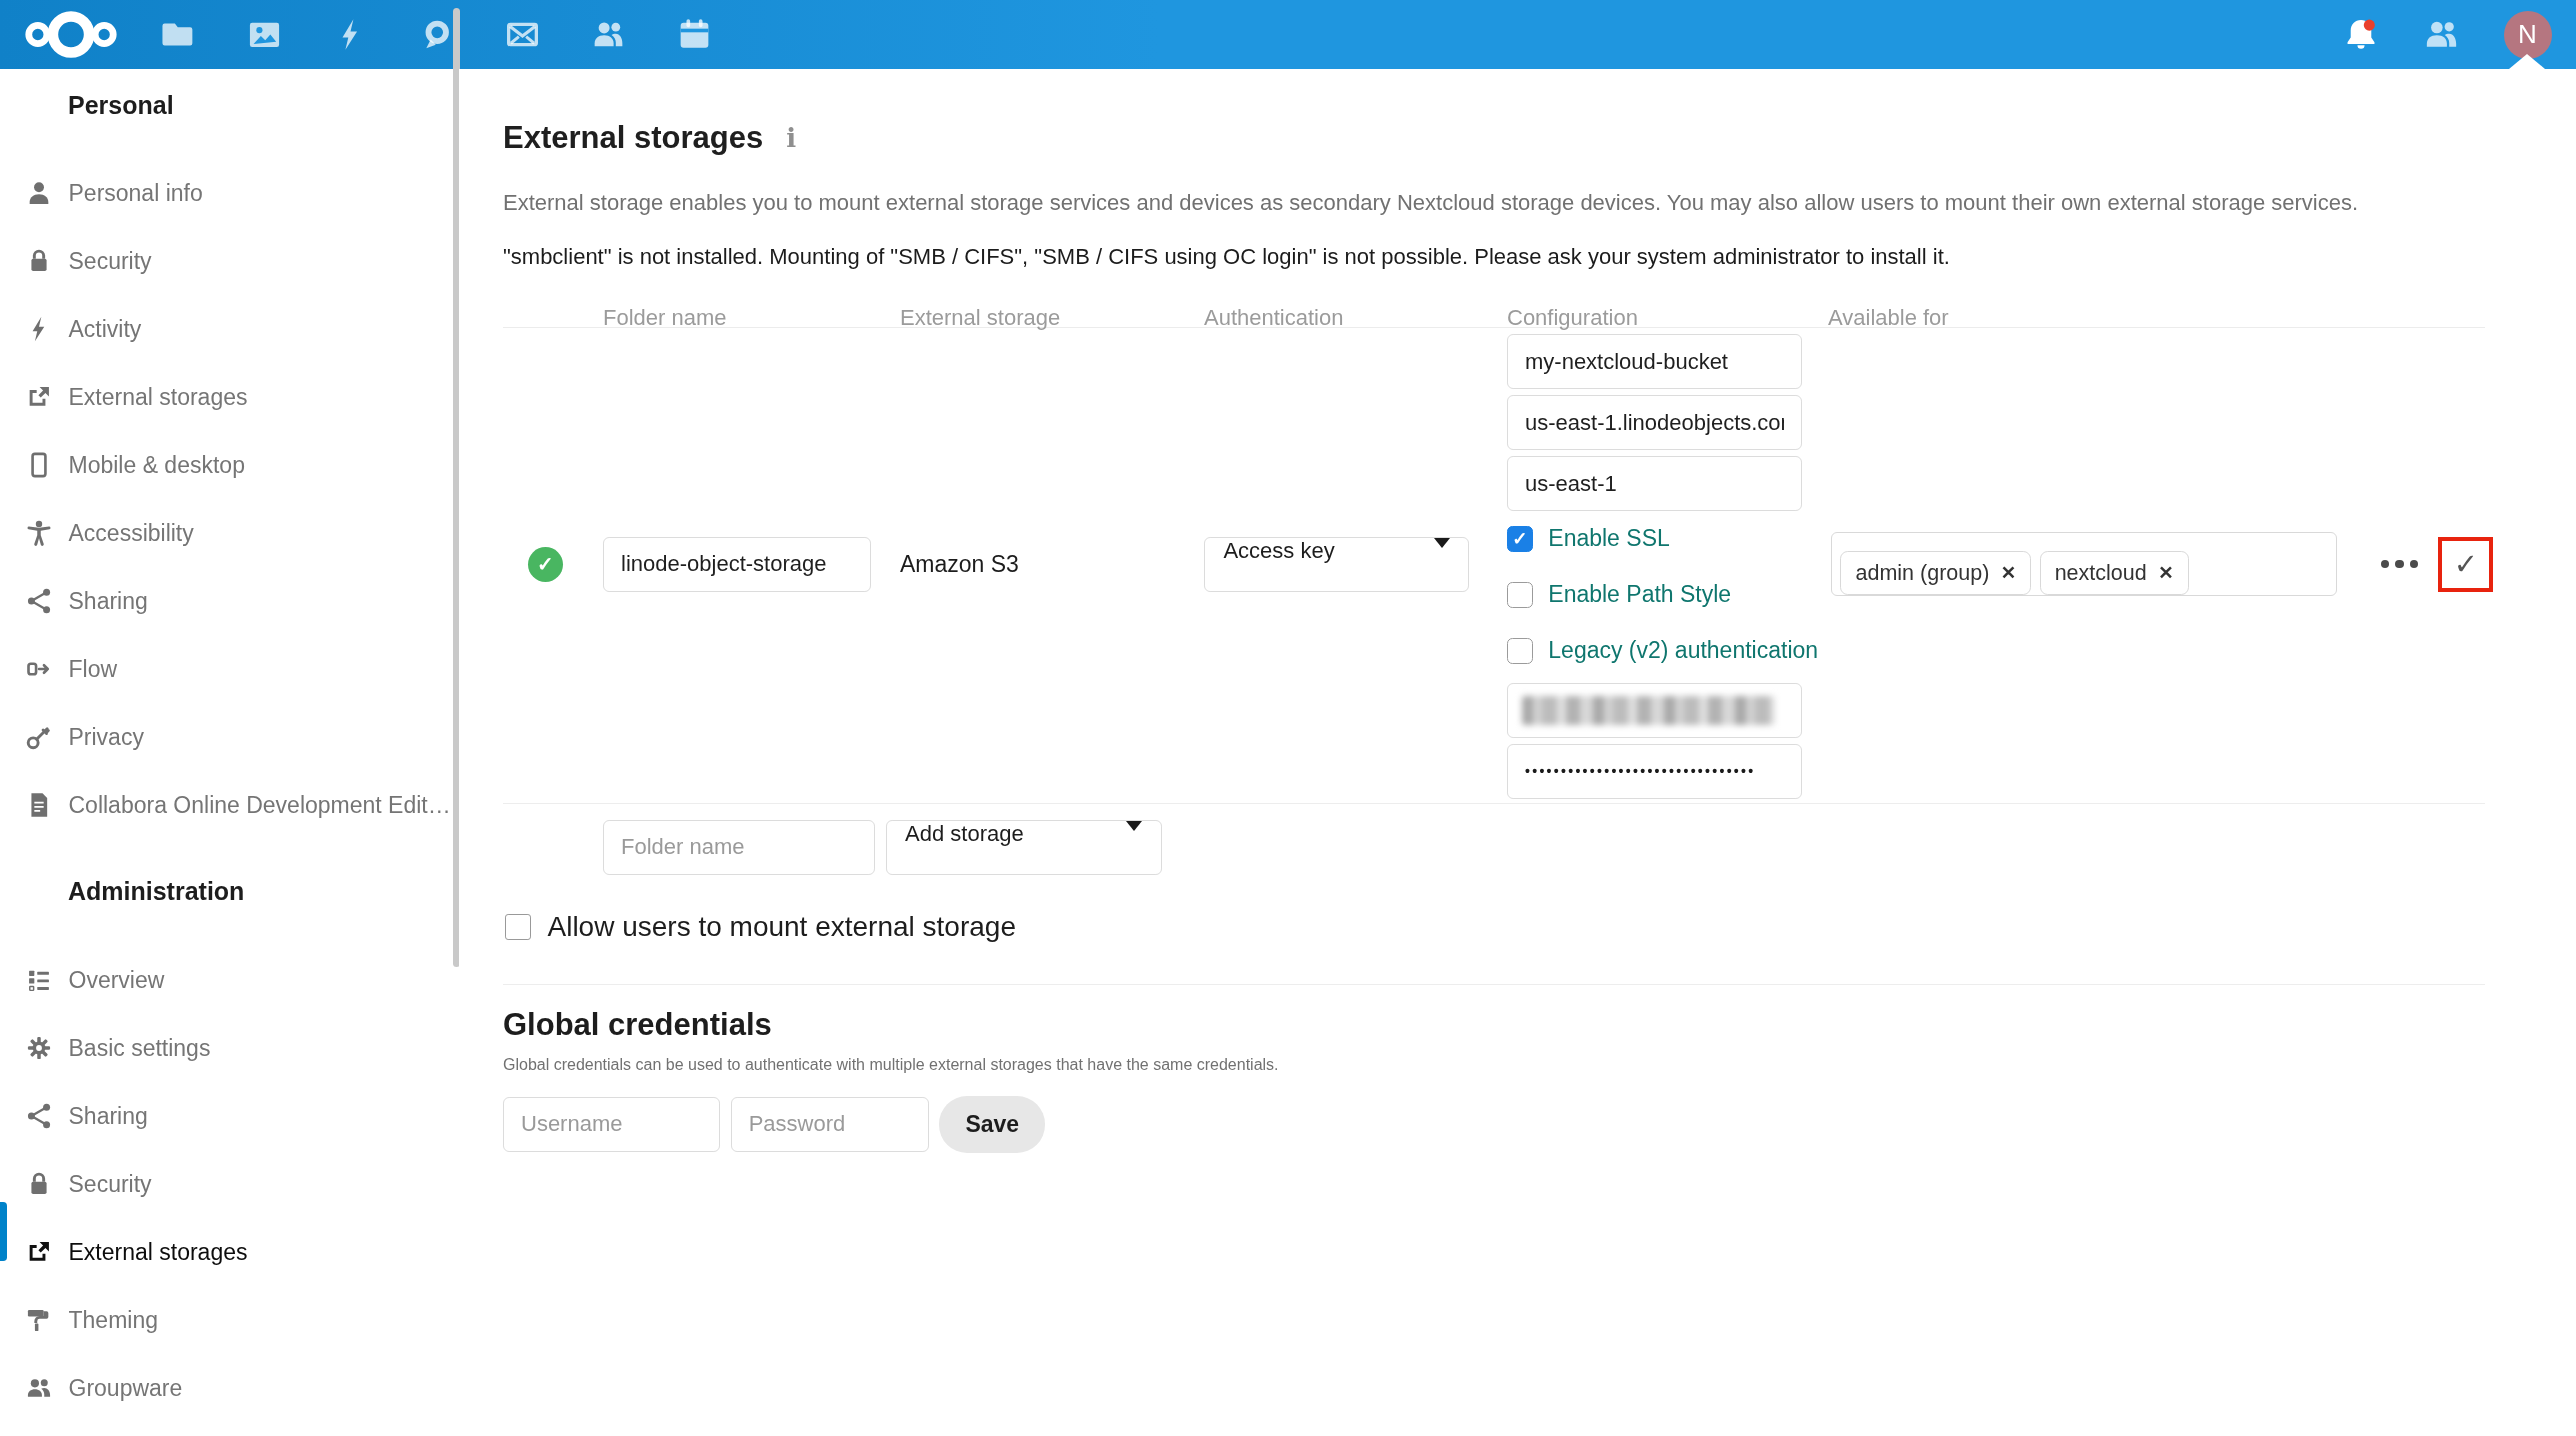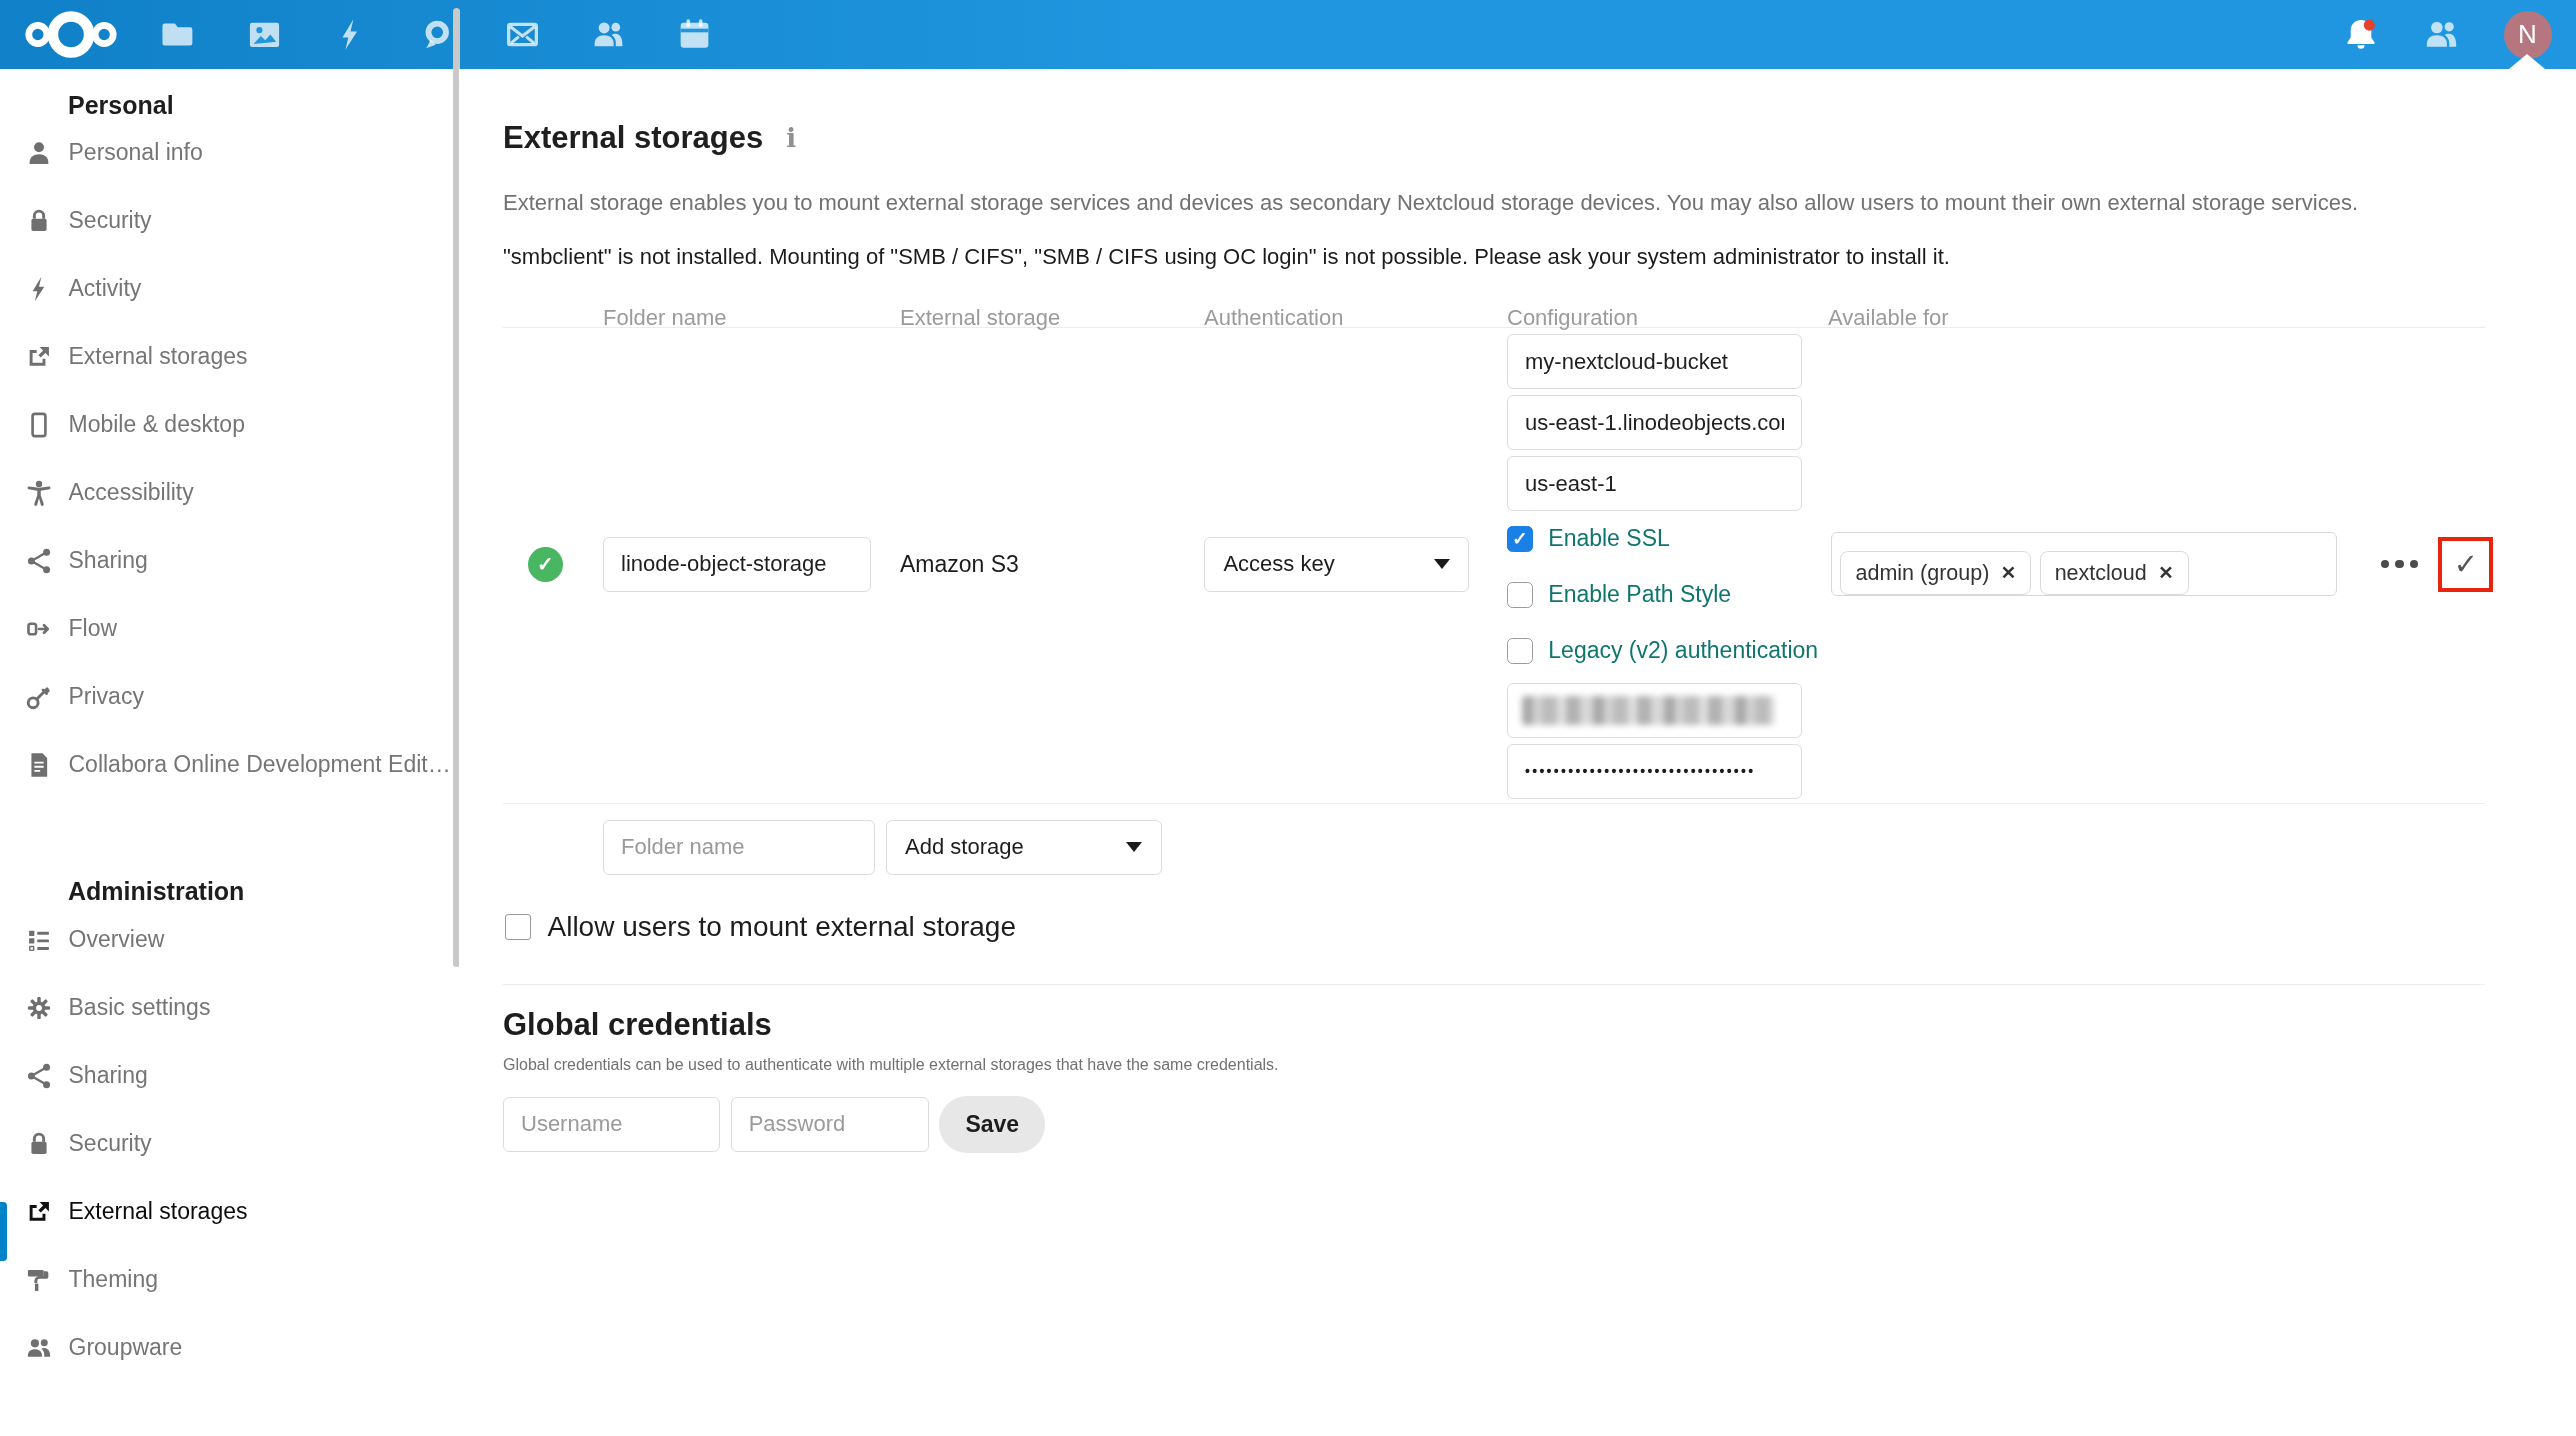--- a/index.html
+++ b/index.html
@@ -22,21 +22,21 @@
   .avatar-caret { position:absolute; right:31px; bottom:0; width:0; height:0;
                   border-left:18.4px solid transparent; border-right:18.4px solid transparent;
                   border-bottom:15.3px solid #fff; }
 
   
   .sidebar { position:absolute; top:69px; left:0; width:459px; height:1367px; background:#fff; overflow:hidden; }
   .side-h { height:31px; line-height:31px; margin-left:68px; font-size:25px; font-weight:bold; color:#1d1d1d; }
   .side-h.first { margin-top:21px; }
   .side-h.admin { margin-top:57px; }
   .side-list { margin-top:18.4px; }
-  .side-item { position:relative; height:68px; display:flex; align-items:flex-start; cursor:pointer; }
+  .side-item { position:relative; height:68px; display:flex; align-items:flex-end; cursor:pointer; }
   .side-item .s-ico { width:28px; height:28px; margin-left:24.5px; flex:none; display:flex; }
   .side-item .s-label { margin-left:16px; font-size:23px; color:#757575; white-space:nowrap; }
   .side-item.active .s-label { color:#0d0d0d; }
   .side-item.active::before { content:""; position:absolute; left:0; top:4.6px; bottom:4.6px; width:7px;
                               background:var(--accent,#0082c9); border-radius:0 3.8px 3.8px 0; }
   .side-scrollbar { position:absolute; top:7.7px; left:453px; width:7px; height:959px;
                     background:#c9c9c9; border-radius:3.8px; }
 
   
   .main { position:absolute; top:69px; left:459px; right:0; height:1367px; background:#fff;
@@ -60,21 +60,21 @@
   .storage-row { display:flex; align-items:center; border-bottom:1.5px solid #ededed; padding:1.5px 0 4.6px; }
   .status-ok { width:35px; height:35px; margin-left:25px; border-radius:50%;
                background:var(--success_green,#49b661); color:#fff; font-size:20px; font-weight:bold;
                display:flex; align-items:center; justify-content:center; }
   input.txt { height:55px; border:1.5px solid #dcdcdc; border-radius:6.1px; padding:0 17px;
               font-size:22px; color:#1f1f1f; font-family:"Liberation Sans",sans-serif; background:#fff; outline:none; }
   input.txt::placeholder { color:#9a9a9a; }
   .folder-input { width:268px; }
   .cell-text { font-size:23px; color:#1c1c1c; }
   .select { width:265px; height:55px; border:1.5px solid #dcdcdc; border-radius:6.1px; background:#fff;
-            display:flex; align-items:center; justify-content:space-between; padding:0 18.4px; cursor:pointer; }
+            display:flex; align-items:flex-start; justify-content:space-between; padding:0 18.4px; cursor:pointer; }
   .select .sel-label { font-size:22px; color:#1d1d1d; }
   .caret { width:0; height:0; border-left:8.4px solid transparent; border-right:8.4px solid transparent;
            border-top:10.7px solid #1a1a1a; }
 
   .cfg-stack { width:295px; display:flex; flex-direction:column; }
   .cfg-stack input.txt { width:295px; margin-top:6.1px; }
   .cfg-stack input.txt:first-child { margin-top:4.6px; }
   .cb-row { display:flex; align-items:center; cursor:pointer; }
   .cb-row.r1 { margin-top:14px; } .cb-row.r2 { margin-top:29px; } .cb-row.r3 { margin-top:29px; }
   .cb-box { width:26px; height:26px; border-radius:5.4px; border:1.5px solid #9b9b9b; background:#fff; flex:none;

